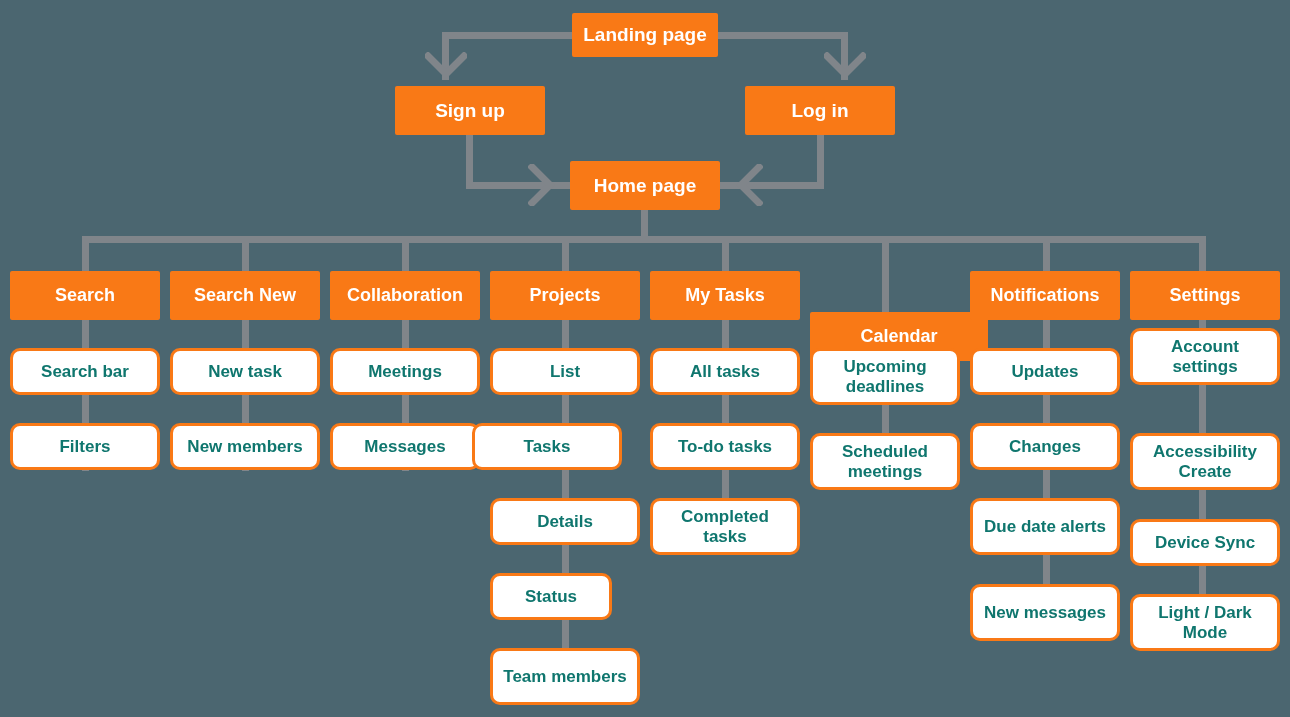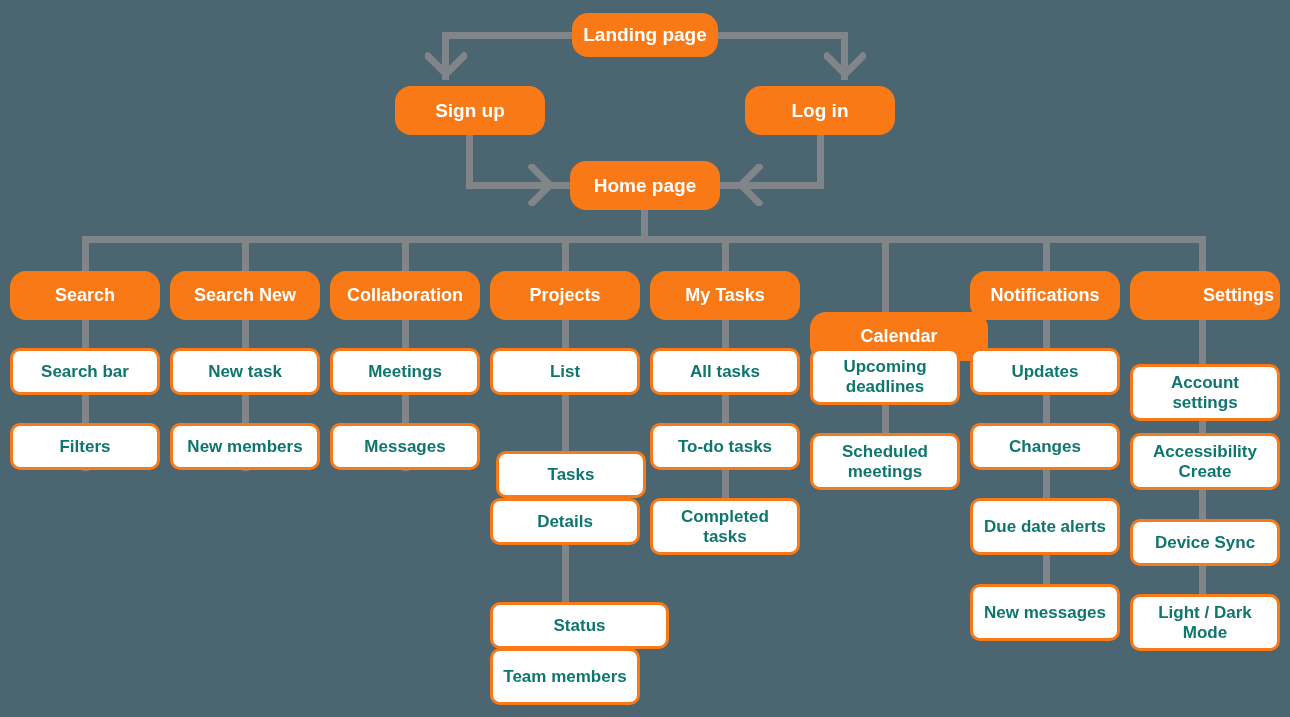--- a/index.html
+++ b/index.html
@@ -31,21 +31,21 @@
   }
   .arrowhead svg { display: block; }
   
   .node {
     position: absolute;
     box-sizing: border-box;
     display: flex;
     align-items: center;
     justify-content: center;
     text-align: center;
-    border-radius: 16px;
+    border-radius: 2px;
     z-index: 3;
     line-height: 1.15;
     padding: 2px 6px;
   }
   .node.solid {
     background: #f97916;
     color: #ffffff;
     font-weight: bold;
     font-size: 19px;
   }
@@ -154,27 +154,27 @@
   <div class="node outline" style="left:330px; top:423px; width:150px; height:47px;">
     <span>Messages</span>
   </div>
 
   <div class="node solid small" style="left:490px; top:271px; width:150px; height:49px;">
     <span>Projects</span>
   </div>
   <div class="node outline" style="left:490px; top:348px; width:150px; height:47px;">
     <span>List</span>
   </div>
-  <div class="node outline" style="left:496px; top:423px; width:150px; height:47px;margin-top:28px;">
+  <div class="node outline" style="left:472px; top:423px; width:150px; height:47px;">
     <span>Tasks</span>
   </div>
   <div class="node outline" style="left:490px; top:498px; width:150px; height:47px;">
     <span>Details</span>
   </div>
-  <div class="node outline" style="left:490px; top:602px; width:179px; height:47px;">
+  <div class="node outline" style="left:490px; top:573px; width:122px; height:47px;">
     <span>Status</span>
   </div>
   <div class="node outline" style="left:490px; top:648px; width:150px; height:57px;">
     <span>Team members</span>
   </div>
 
   <div class="node solid small" style="left:650px; top:271px; width:150px; height:49px;">
     <span>My Tasks</span>
   </div>
   <div class="node outline" style="left:650px; top:348px; width:150px; height:47px;">
@@ -206,24 +206,24 @@
   <div class="node outline" style="left:970px; top:423px; width:150px; height:47px;">
     <span>Changes</span>
   </div>
   <div class="node outline" style="left:970px; top:498px; width:150px; height:57px;">
     <span>Due date alerts</span>
   </div>
   <div class="node outline" style="left:970px; top:584px; width:150px; height:57px;">
     <span>New messages</span>
   </div>
 
-  <div class="node solid small" style="left:1130px; top:271px; width:150px; height:49px;justify-content:flex-end;">
+  <div class="node solid small" style="left:1130px; top:271px; width:150px; height:49px;">
     <span>Settings</span>
   </div>
-  <div class="node outline" style="left:1130px; top:364px; width:150px; height:57px;">
+  <div class="node outline" style="left:1130px; top:328px; width:150px; height:57px;">
     <span>Account settings</span>
   </div>
   <div class="node outline" style="left:1130px; top:433px; width:150px; height:57px;">
     <span>Accessibility Create</span>
   </div>
   <div class="node outline" style="left:1130px; top:519px; width:150px; height:47px;">
     <span>Device Sync</span>
   </div>
   <div class="node outline" style="left:1130px; top:594px; width:150px; height:57px;">
     <span>Light / Dark Mode</span>

